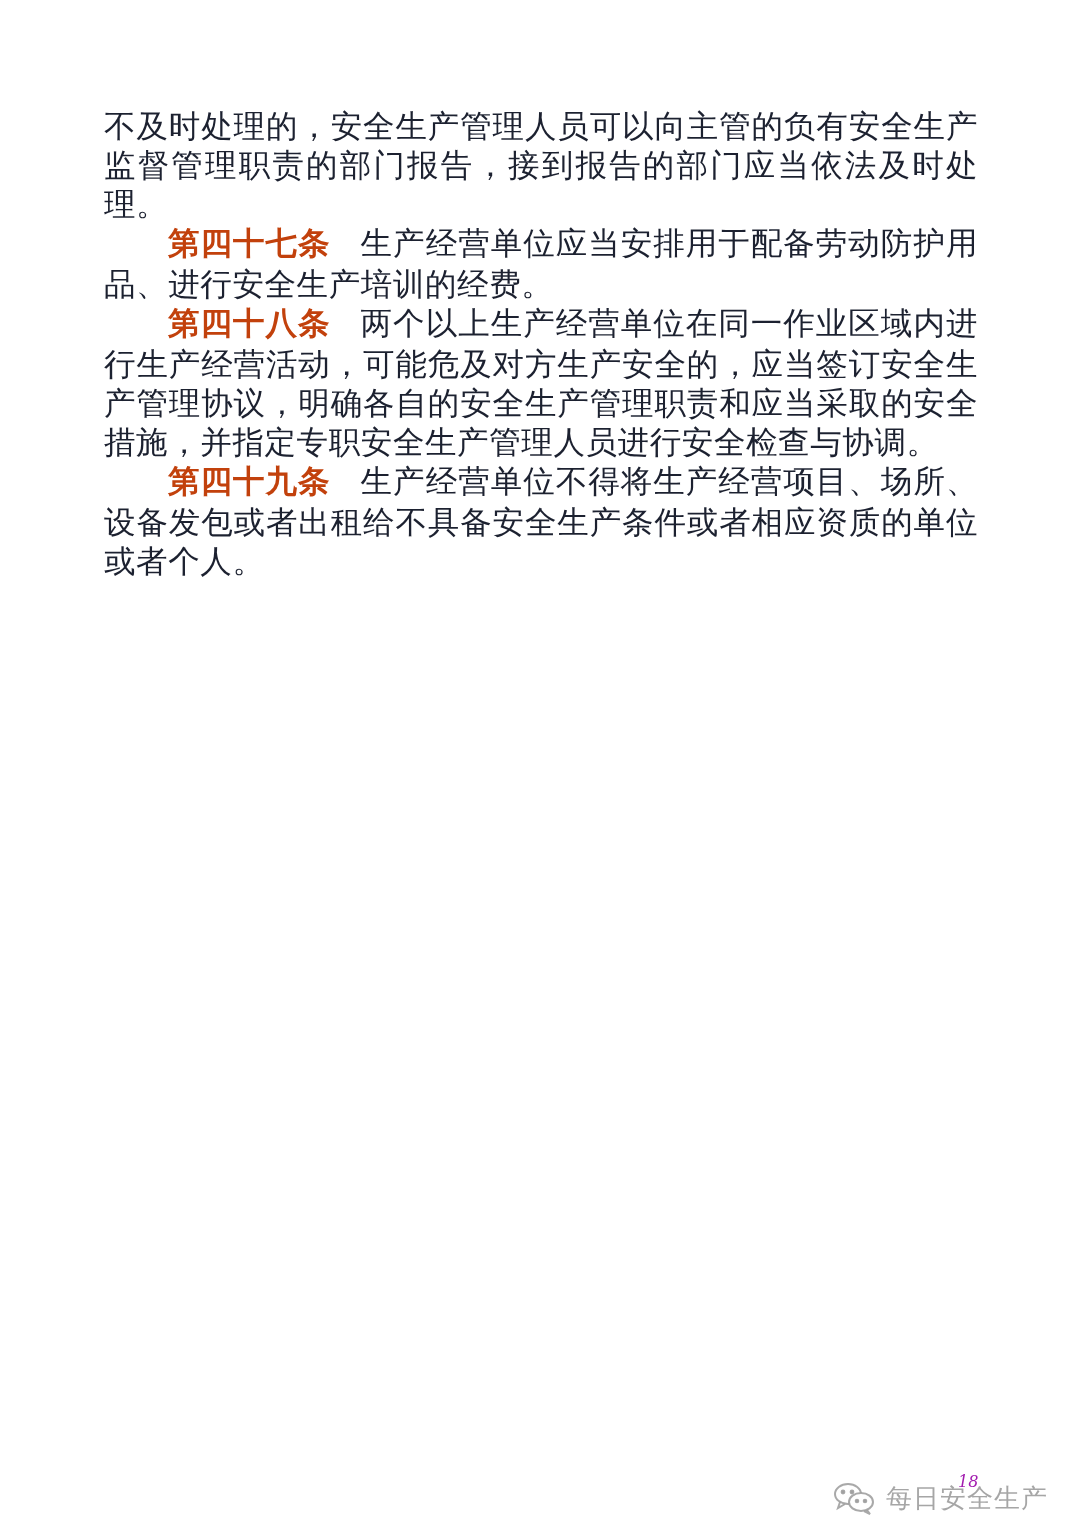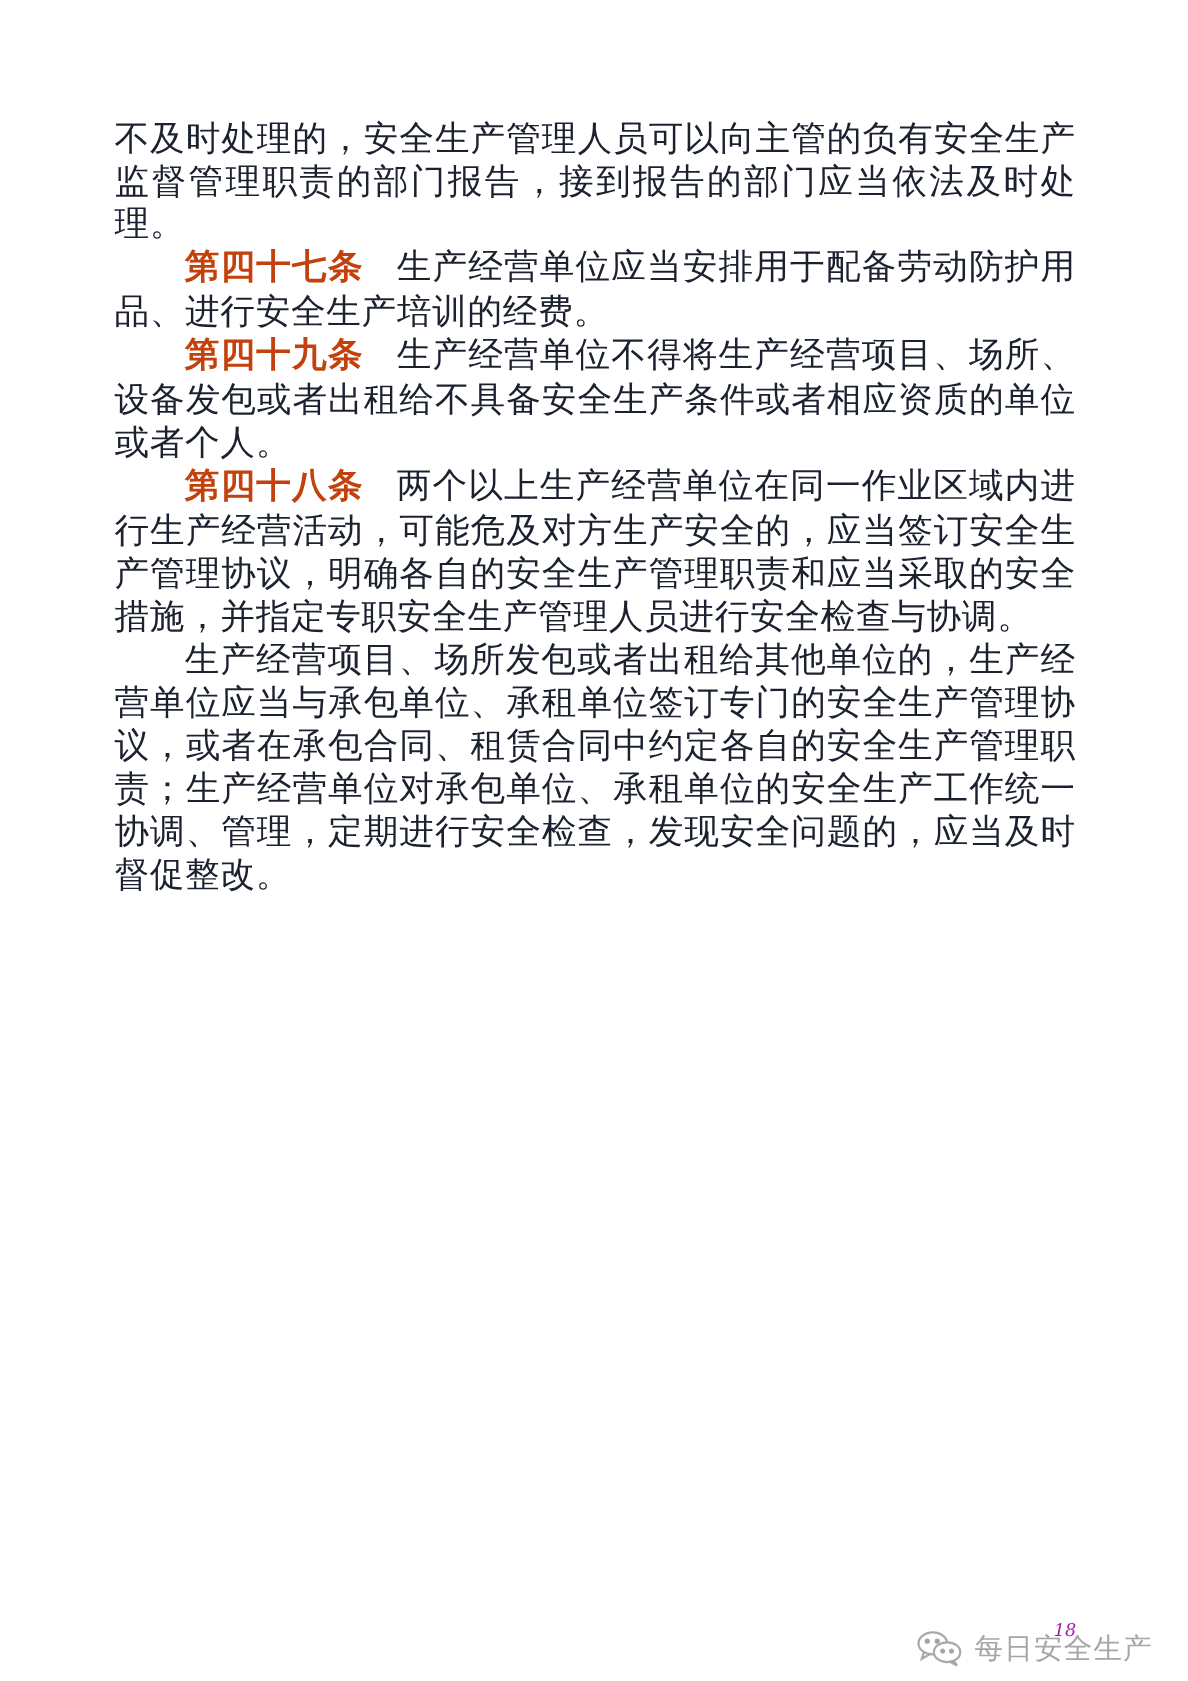--- a/index.html
+++ b/index.html
@@ -65,27 +65,24 @@
 <body>
 
 <div class="page">
   <p class="para">
     <span>不及时处理的，安全生产管理人员可以向主管的负有安全生产监督管理职责的部门报告，接到报告的部门应当依法及时处理。</span>
   </p>
   <p class="para indent">
     <span class="article-no">第四十七条</span><span>生产经营单位应当安排用于配备劳动防护用品、进行安全生产培训的经费。</span>
   </p>
   <p class="para indent">
-    <span class="article-no">第四十九条</span><span>生产经营单位不得将生产经营项目、场所、设备发包或者出租给不具备安全生产条件或者相应资质的单位或者个人。</span>
-  </p>
-  <p class="para indent">
     <span class="article-no">第四十八条</span><span>两个以上生产经营单位在同一作业区域内进行生产经营活动，可能危及对方生产安全的，应当签订安全生产管理协议，明确各自的安全生产管理职责和应当采取的安全措施，并指定专职安全生产管理人员进行安全检查与协调。</span>
   </p>
   <p class="para indent">
-    <span>生产经营项目、场所发包或者出租给其他单位的，生产经营单位应当与承包单位、承租单位签订专门的安全生产管理协议，或者在承包合同、租赁合同中约定各自的安全生产管理职责；生产经营单位对承包单位、承租单位的安全生产工作统一协调、管理，定期进行安全检查，发现安全问题的，应当及时督促整改。</span>
+    <span class="article-no">第四十九条</span><span>生产经营单位不得将生产经营项目、场所、设备发包或者出租给不具备安全生产条件或者相应资质的单位或者个人。</span>
   </p>
 </div>
 
 <div class="page-number">18</div>
 
 <div class="watermark">
   <span>
     <svg width="44" height="36" viewBox="0 0 44 36" fill="none" stroke="rgba(160,160,160,0.9)" stroke-width="2">
       <ellipse cx="16" cy="14" rx="13" ry="10"></ellipse>
       <path d="M8 22 L6 28 L13 24"></path>

